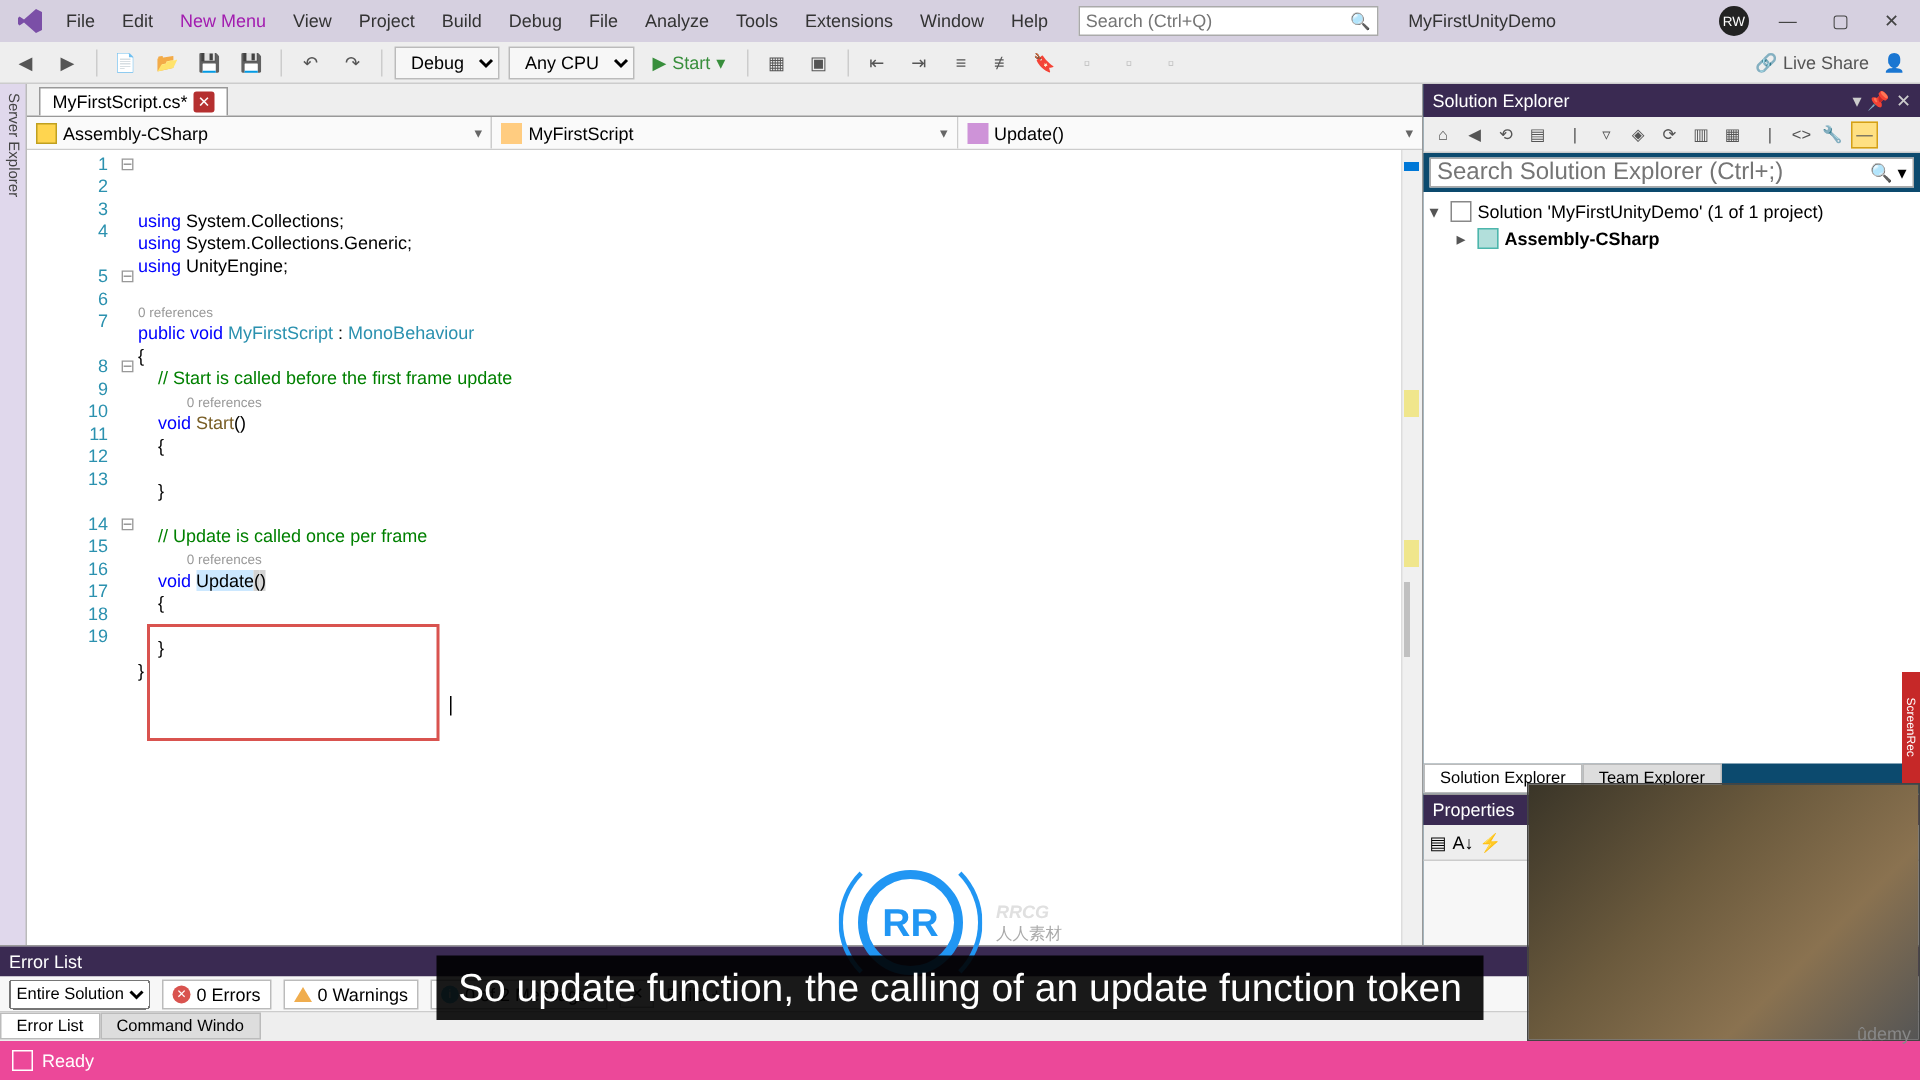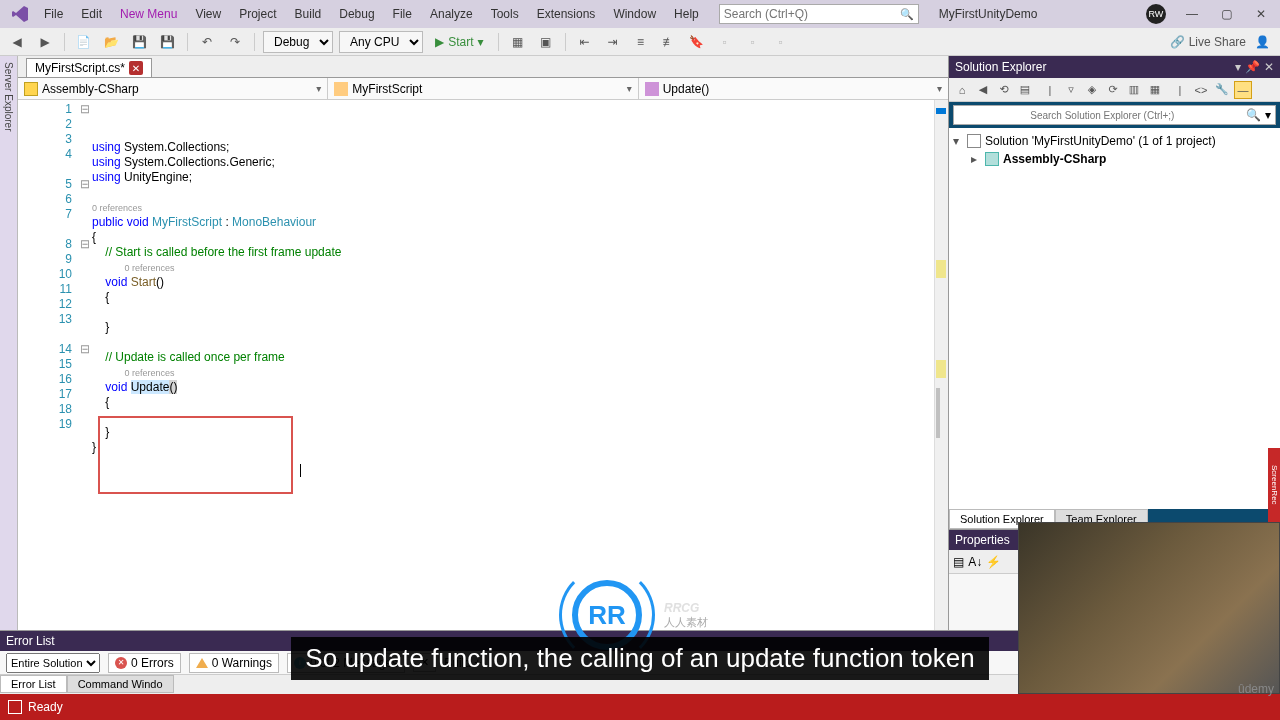--- a/index.html
+++ b/index.html
@@ -72,21 +72,21 @@
   .status-strip .spacer { flex:1; }
 
   
   .right-panels { width:332px; display:flex; flex-direction:column; border-left:1px solid #999; background:#0c4a6e; }
   .panel-header { height:22px; background:#3a2a52; color:#fff; display:flex; align-items:center; padding:0 6px; font-size:11px; }
   .panel-header .pin { margin-left:auto; display:flex; gap:4px; color:#ccc; font-size:10px; }
   .panel-toolbar { height:24px; background:#eee; border-bottom:1px solid #ccc; display:flex; align-items:center; gap:3px; padding:0 4px; }
   .panel-toolbar .tb-btn { width:18px; height:18px; display:inline-flex; align-items:center; justify-content:center; color:#555; font-size:11px; }
   .panel-toolbar .hl-btn { background:#ffe082; border:1px solid #d4a017; }
   .search-solution { display:flex; align-items:center; background:#fff; border:1px solid #aaa; margin:3px 4px; height:20px; padding:0 4px; }
-  .search-solution input { border:none; outline:none; flex:1; font-size:10px;text-align:center; }
+  .search-solution input { border:none; outline:none; flex:1; font-size:16px; }
   .tree { flex:1; background:#fff; padding:4px; font-size:12px; }
   .tree-row { display:flex; align-items:center; gap:4px; padding:2px 0; }
   .tree-row.child { padding-left:18px; }
   .tree-row .expander { width:10px; color:#555; }
   .tree-row .tree-icon-sol { width:14px;height:14px;background:#fff;border:1px solid #888;display:inline-block; }
   .tree-row .tree-icon-csharp { width:14px;height:14px;background:#b2dfdb;border:1px solid #4db6ac;display:inline-block; }
   .bottom-tabs { display:flex; }
   .bottom-tabs .btab { padding:3px 10px; font-size:11px; background:#ddd; border:1px solid #bbb; }
   .bottom-tabs .btab.active { background:#fff; }
 
@@ -105,21 +105,21 @@
   .el-icon-err { width:12px;height:12px;border-radius:50%;background:#d9534f;color:#fff;display:inline-flex;align-items:center;justify-content:center;font-size:8px; }
   .el-icon-warn { width:0;height:0;border-left:6px solid transparent;border-right:6px solid transparent;border-bottom:10px solid #f0ad4e;display:inline-block; }
   .el-icon-msg { width:12px;height:12px;border-radius:50%;background:#5bc0de;color:#fff;display:inline-flex;align-items:center;justify-content:center;font-size:8px; }
   .el-search { margin-left:auto; display:flex; align-items:center; background:#fff; border:1px solid #aaa; height:20px; width:180px; padding:0 4px; }
   .el-search input { border:none; outline:none; flex:1; font-size:11px; }
   .el-tabs { display:flex; background:#eee; }
   .el-tabs .etab { padding:2px 10px; font-size:11px; background:#ddd; border:1px solid #bbb; }
   .el-tabs .etab.active { background:#fff; }
 
   
-  .statusbar { position:absolute; bottom:0; left:0; right:0; height:26px; background:#b91c1c; color:#fff; display:flex; align-items:center; padding:0 8px; font-size:12px; }
+  .statusbar { position:absolute; bottom:0; left:0; right:0; height:26px; background:#ec4899; color:#fff; display:flex; align-items:center; padding:0 8px; font-size:12px; }
   .statusbar .sb-icon { width:14px;height:14px;border:1px solid #fff; margin-right:6px; }
 
   
   .subtitle { position:absolute; bottom:40px; left:0; right:0; text-align:center; }
   .subtitle span { display:inline-block; background:rgba(0,0,0,0.9); color:#fff; font-size:26px; padding:6px 14px; }
 
   
   .logo-overlay { position:absolute; bottom:70px; left:50%; transform:translateX(-50%); display:flex; align-items:center; gap:22px; color:#e0e0e0; font-size:42px; font-weight:bold; font-style:italic; pointer-events:none; }
   .logo-overlay .disc { width:70px;height:70px;border:6px solid #2196f3;border-radius:50%;display:flex;align-items:center;justify-content:center;color:#2196f3;font-size:26px;font-weight:bold;font-style:normal;position:relative; }
   .logo-overlay .disc::after { content:""; position:absolute; width:90px;height:90px;border:3px solid #2196f3;border-radius:50%;border-top-color:transparent;border-bottom-color:transparent; }

